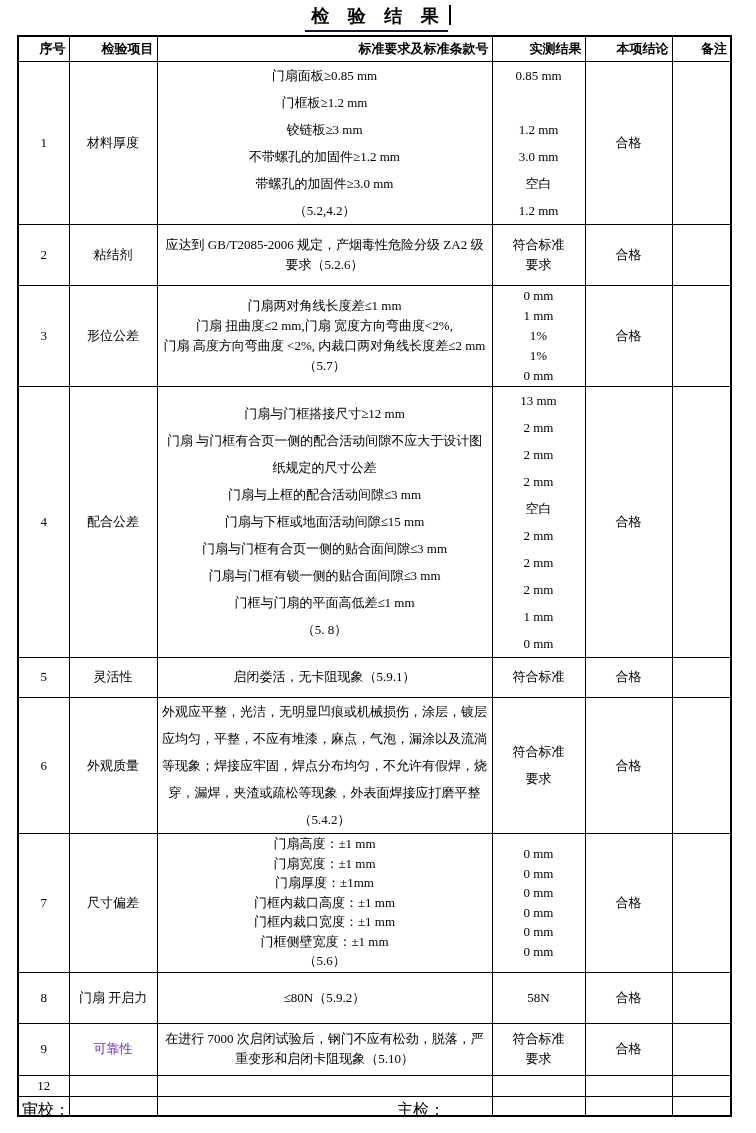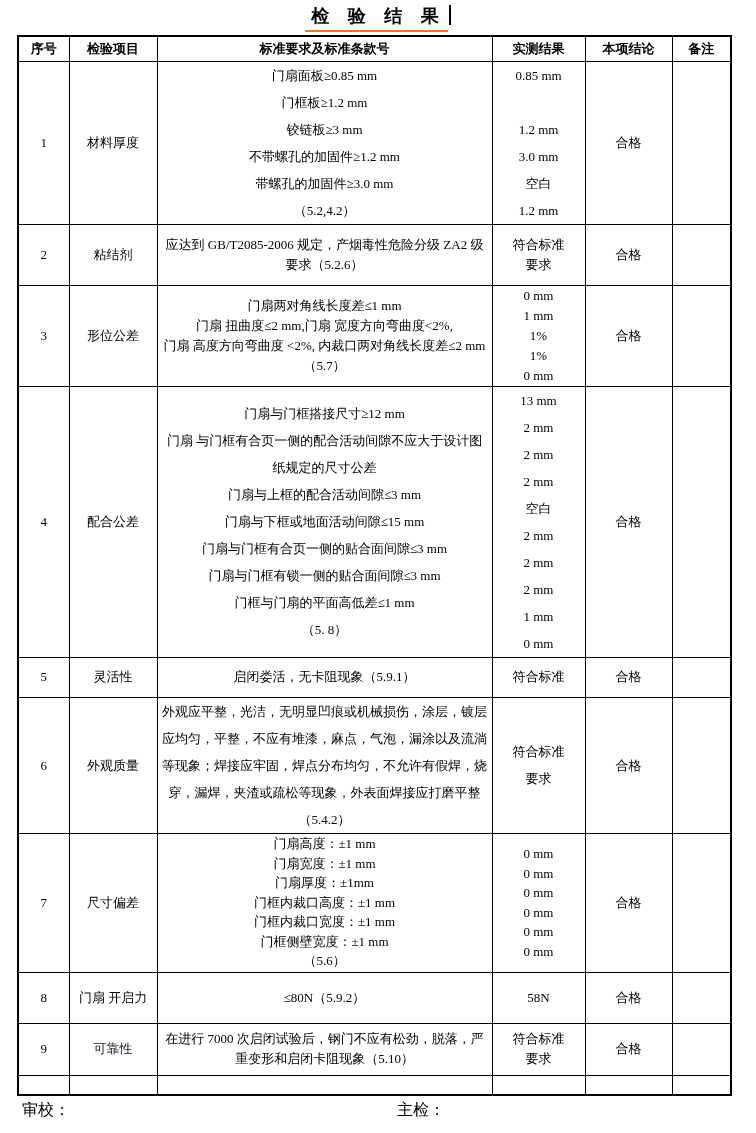--- a/index.html
+++ b/index.html
@@ -4,50 +4,50 @@
 <style>
   html,body{margin:0;padding:0;}
   body{
     width:756px;height:1133px;position:relative;background:#ffffff;
     font-family:"Liberation Serif","DejaVu Serif",serif;
     color:#000;overflow:hidden;
   }
   .title-wrap{position:absolute;top:4px;left:0;width:756px;text-align:center;}
   .title{
     display:inline-block;font-size:18px;font-weight:bold;letter-spacing:7px;
-    border-bottom:2px solid #f97316;padding:0 2px 2px 6px;line-height:24px;
+    border-bottom:2px solid #0f172a;padding:0 2px 2px 6px;line-height:24px;
   }
   .caret{display:inline-block;width:2px;height:20px;background:#000;vertical-align:-3px;margin-left:1px;}
   table.results{
     position:absolute;left:17px;top:35px;border-collapse:collapse;table-layout:fixed;
     width:713px;border:2px solid #000;
   }
   td,th{
     border:1px solid #000;padding:0 3px;vertical-align:middle;text-align:center;
     font-size:13px;line-height:20px;white-space:pre-line;overflow:hidden;
     word-break:break-all;
   }
-  th{font-weight:bold;font-size:13px;white-space:nowrap;}
+  th{font-weight:bold;font-size:13px;white-space:nowrap;text-align:right;}
   tr.hr  {height:25px;}
   tr.r0  {height:126px;}
   tr.r1  {height:61px;}
   tr.r2  {height:101px;}
   tr.r3  {height:212px;}
   tr.r4  {height:40px;}
   tr.r5  {height:128px;}
   tr.r6  {height:139px;}
   tr.r7  {height:51px;}
   tr.r8  {height:52px;}
   tr.r9  {height:20px;}
   tr.r10 {height:63px;}
   tr.r11 {height:21px;}
   tr.r12 {height:20px;}
   tr.r0 td, tr.r3 td, tr.r5 td {line-height:27px;}
   tr.r6 td {line-height:19.5px;}
-  .muted{color:#0f172a;}
+  .muted{color:#6d28d9;}
   .footer-label{position:absolute;top:1100px;font-size:16px;}
   .footer-reviewer{left:22px;}
   .footer-inspector{left:397px;}
 </style>
 </head>
 <body>
 
 <div class="title-wrap">
   <span class="title">检 验 结 果</span><span class="caret"></span>
 </div>
@@ -183,20 +183,28 @@
     </tr>
     <tr class="r8">
       <td>9</td>
       <td class="muted">可靠性</td>
       <td>在进行 7000 次启闭试验后，钢门不应有松劲，脱落，严重变形和启闭卡阻现象（5.10）</td>
       <td>符合标准
 要求</td>
       <td>合格</td>
       <td></td>
     </tr>
+    <tr class="r11">
+      <td>12</td>
+      <td></td>
+      <td></td>
+      <td></td>
+      <td></td>
+      <td></td>
+    </tr>
     <tr class="r12">
       <td></td>
       <td></td>
       <td></td>
       <td></td>
       <td></td>
       <td></td>
     </tr>
   </tbody>
 </table>

